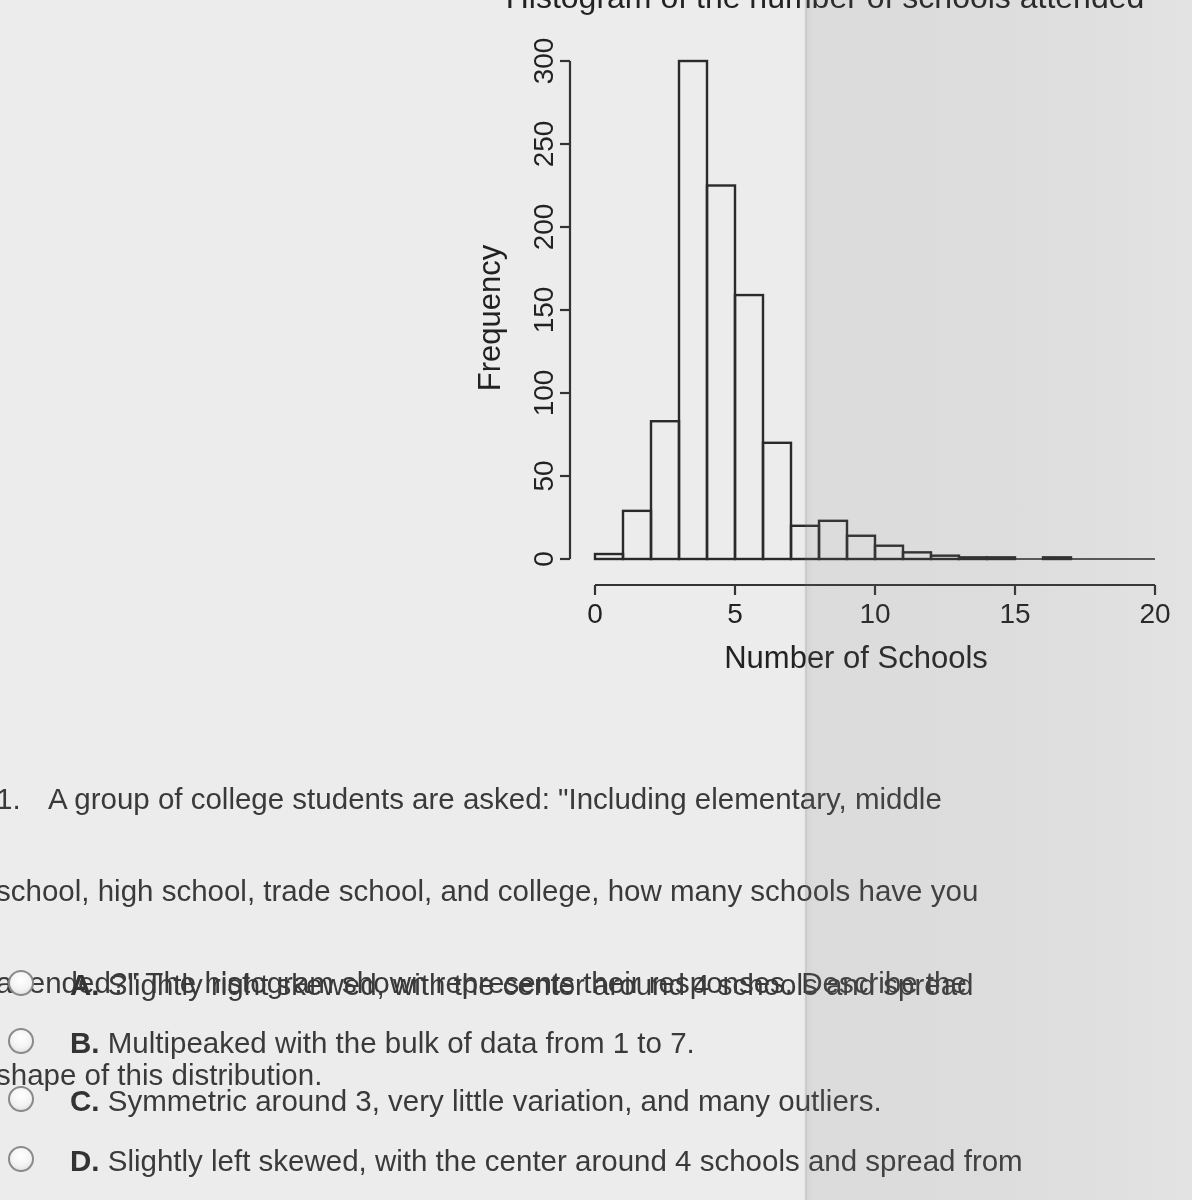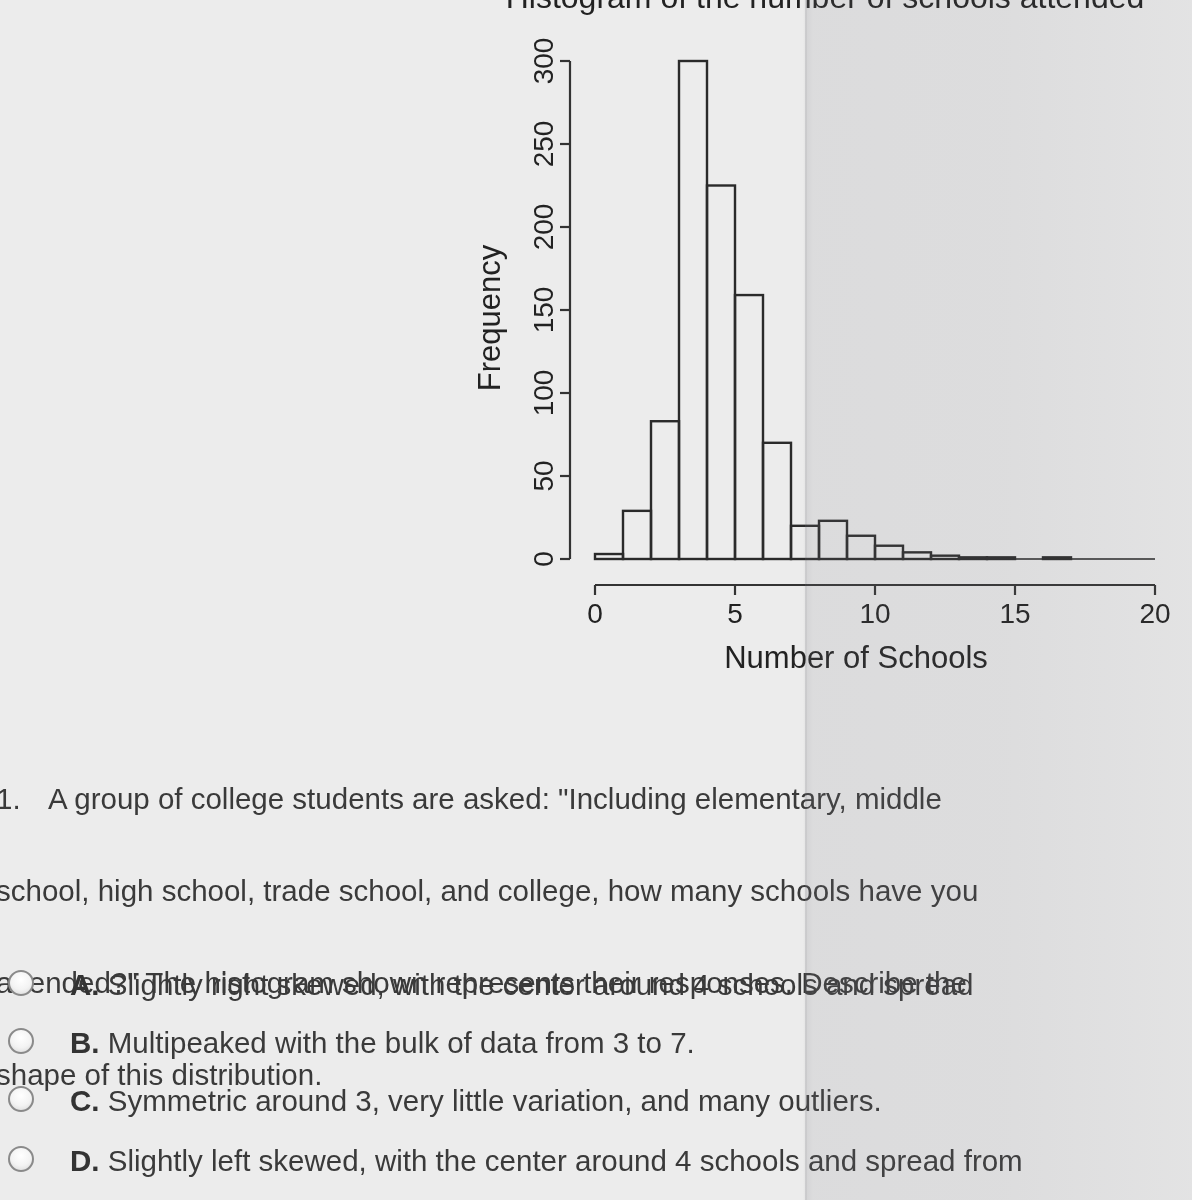--- a/index.html
+++ b/index.html
@@ -114,21 +114,21 @@
   <div>shape of this distribution.</div>
 </div>
 
 <div class="options">
   <div class="option wrap" id="opt-a">
     <span class="radio"></span>
     <span class="text"><span class="letter">A.</span> <span>Slightly right skewed, with the center around 4 schools and spread</span></span>
   </div>
   <div class="option" id="opt-b">
     <span class="radio"></span>
-    <span class="text"><span class="letter">B.</span> <span>Multipeaked with the bulk of data from 3 to 7.</span></span>
+    <span class="text"><span class="letter">B.</span> <span>Multipeaked with the bulk of data from 1 to 7.</span></span>
   </div>
   <div class="option" id="opt-c">
     <span class="radio"></span>
     <span class="text"><span class="letter">C.</span> <span>Symmetric around 3, very little variation, and many outliers.</span></span>
   </div>
   <div class="option" id="opt-d">
     <span class="radio"></span>
     <span class="text"><span class="letter">D.</span> <span>Slightly left skewed, with the center around 4 schools and spread from</span></span>
   </div>
 </div>

